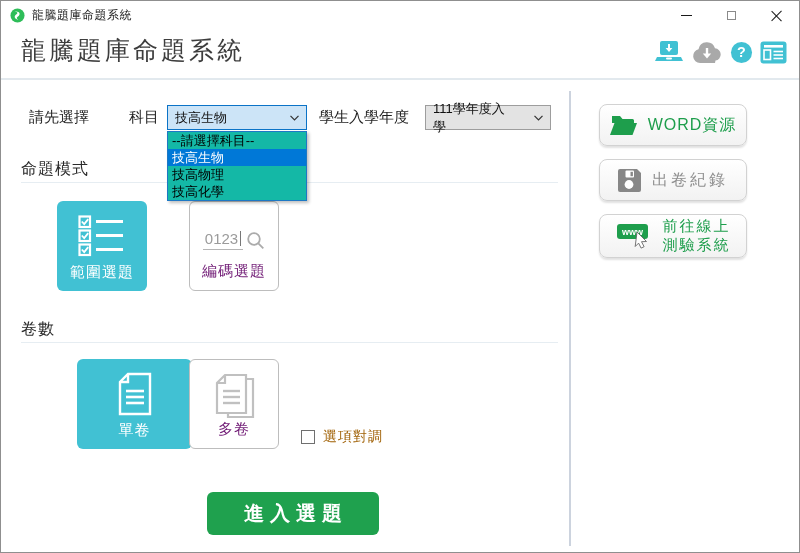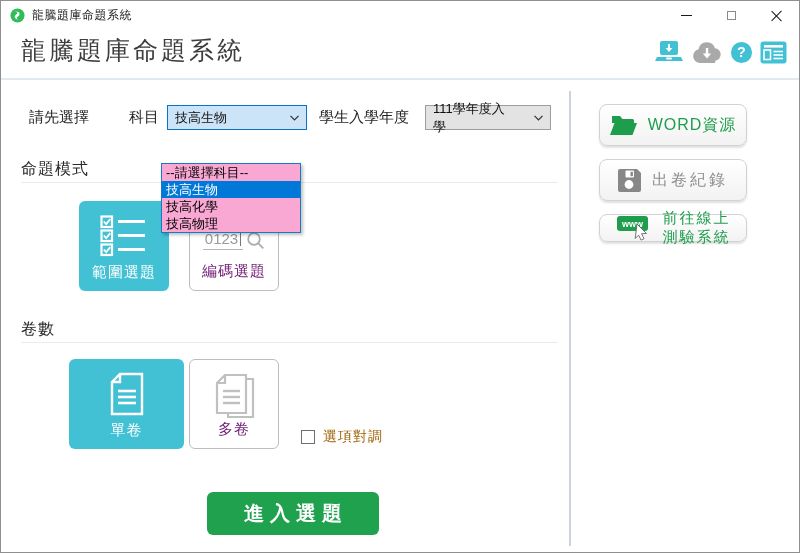--- a/index.html
+++ b/index.html
@@ -30,22 +30,22 @@
   .header-icons{position:absolute; right:12px; top:39px; display:flex; align-items:center; gap:7px;}
   .header-divider{position:absolute; top:77px; left:0; right:0; height:2px; background:#e2e9ee;}
 
   
   .lbl{position:absolute; font-size:15px; color:#1f1f1f;}
   .select{position:absolute; height:25px; display:flex; align-items:center;
           justify-content:space-between; padding:0 7px; font-size:13px; color:#111; cursor:pointer;}
   .select-subject{left:166px; top:104px; width:140px; background:#cce4f7; border:1px solid #0b73c7;}
   .select-year{left:424px; top:104px; width:126px; background:#e3e3e3; border:1px solid #9d9d9d;gap:27px;}
 
-  .dropdown-list{position:absolute; left:160px; top:130px; width:140px; background:#f9a8d4;
-    border:1px solid #1d78c4; z-index:50; box-shadow:2px 2px 3px rgba(0,0,0,.25); font-size:13px;margin-top:32px;}
+  .dropdown-list{position:absolute; left:166px; top:130px; width:140px; background:#14b8a6;
+    border:1px solid #1d78c4; z-index:50; box-shadow:2px 2px 3px rgba(0,0,0,.25); font-size:13px;}
   .dropdown-item{height:17px; line-height:17px; padding-left:4px; color:#000; cursor:pointer; white-space:nowrap;}
   .dropdown-item.selected{background:var(--dropdown-highlight); color:#fff;}
 
   
   .section-title{position:absolute; left:20px; font-size:16px; color:#2a2a2a; letter-spacing:1px;}
   .hr{position:absolute; left:20px; width:537px; height:1px; background:#e6edf2;}
 
   .tile{position:absolute; width:90px; height:90px; border-radius:6px; display:flex;
         flex-direction:column; align-items:center; justify-content:space-between;
         padding:12px 4px 9px; cursor:pointer;}
@@ -68,21 +68,21 @@
     background:var(--green); border:none; border-radius:6px; color:#fff; font-size:20px;
     font-weight:bold; letter-spacing:6px; text-indent:6px; cursor:pointer;
     font-family:"Liberation Sans","DejaVu Sans",sans-serif;}
 
   
   .v-divider{position:absolute; left:568px; top:90px; height:455px; width:2px; background:#ccd3de;}
   .side-btn{position:absolute; left:598px; width:148px; height:42px; border:1px solid #d2d2d2;
     border-radius:8px; background:linear-gradient(#ffffff,#f2f2f2);
     box-shadow:0 2px 2px rgba(0,0,0,.12); display:flex; align-items:center;
     justify-content:center; gap:11px; cursor:pointer;}
-  .side-btn-word{top:103px;} .side-btn-record{top:158px;} .side-btn-online{top:213px; height:28px;}
+  .side-btn-word{top:103px;} .side-btn-record{top:158px;} .side-btn-online{top:213px; height:44px;}
   .side-label-green{font-size:16px; color:var(--green-dark); letter-spacing:1px;}
   .side-label-gray{font-size:16px; color:#8f8f8f; letter-spacing:3px;}
   .side-label-2line{font-size:15px; color:var(--green-dark); letter-spacing:2px; line-height:1.25; text-align:left;}
 </style>
 </head>
 <body>
 
 <div class="window">
 
   <div class="titlebar">
@@ -161,28 +161,28 @@
     <span style="display:flex;">
       <svg width="9" height="6" viewBox="0 0 9 6">
           <polyline points="0.5,0.8 4.5,5 8.5,0.8" fill="none" stroke="#333" stroke-width="1.2"></polyline>
         </svg>
     </span>
   </div>
 
   <div class="dropdown-list">
     <div class="dropdown-item">--請選擇科目--</div>
     <div class="dropdown-item selected">技高生物</div>
+    <div class="dropdown-item">技高物理</div>
     <div class="dropdown-item">技高化學</div>
-    <div class="dropdown-item">技高物理</div>
   </div>
 
   <div class="section-title" style="top:158px;">命題模式</div>
   <div class="hr" style="top:181px;"></div>
 
-  <div class="tile tile-teal" style="left:78px; top:200px;text-align:right;">
+  <div class="tile tile-teal" style="left:56px; top:200px;text-align:right;">
     <span style="display:flex; margin-top:2px;">
       <svg width="48" height="42" viewBox="0 0 48 42">
         <g stroke="#fff" fill="none">
           <rect x="1.5" y="1.5" width="10.5" height="10.5" stroke-width="2.2"></rect>
           <path d="M3.8 6.5 l2.4 2.6 4-5" stroke-width="1.8"></path>
           <line x1="18" y1="6.5" x2="45" y2="6.5" stroke-width="3"></line>
           <rect x="1.5" y="15.5" width="10.5" height="10.5" stroke-width="2.2"></rect>
           <path d="M3.8 20.5 l2.4 2.6 4-5" stroke-width="1.8"></path>
           <line x1="18" y1="20.5" x2="45" y2="20.5" stroke-width="3"></line>
           <rect x="1.5" y="29.5" width="10.5" height="10.5" stroke-width="2.2"></rect>
@@ -206,21 +206,21 @@
           <line x1="12.3" y1="12.3" x2="17.3" y2="17.3" stroke="#ababab" stroke-width="1.8"></line>
         </svg>
       </span>
     </span>
     <span class="tile-label">編碼選題</span>
   </div>
 
   <div class="section-title" style="top:318px;">卷數</div>
   <div class="hr" style="top:341px;"></div>
 
-  <div class="tile tile-teal" style="left:68px; top:358px; width:115px;font-family:Liberation Serif, serif;">
+  <div class="tile tile-teal" style="left:76px; top:358px; width:115px;font-family:Liberation Serif, serif;">
     <span style="display:flex; margin-top:1px;">
       <svg width="36" height="44" viewBox="0 0 36 44">
         <path d="M11 2 H33 V42 H3 V10 Z" fill="none" stroke="#fff" stroke-width="2.4"></path>
         <path d="M11 2 V10 H3" fill="none" stroke="#fff" stroke-width="2.4"></path>
         <line x1="9" y1="19" x2="27" y2="19" stroke="#fff" stroke-width="2.6"></line>
         <line x1="9" y1="25" x2="27" y2="25" stroke="#fff" stroke-width="2.6"></line>
         <line x1="9" y1="31" x2="27" y2="31" stroke="#fff" stroke-width="2.6"></line>
       </svg>
     </span>
     <span class="tile-label">單卷</span>

